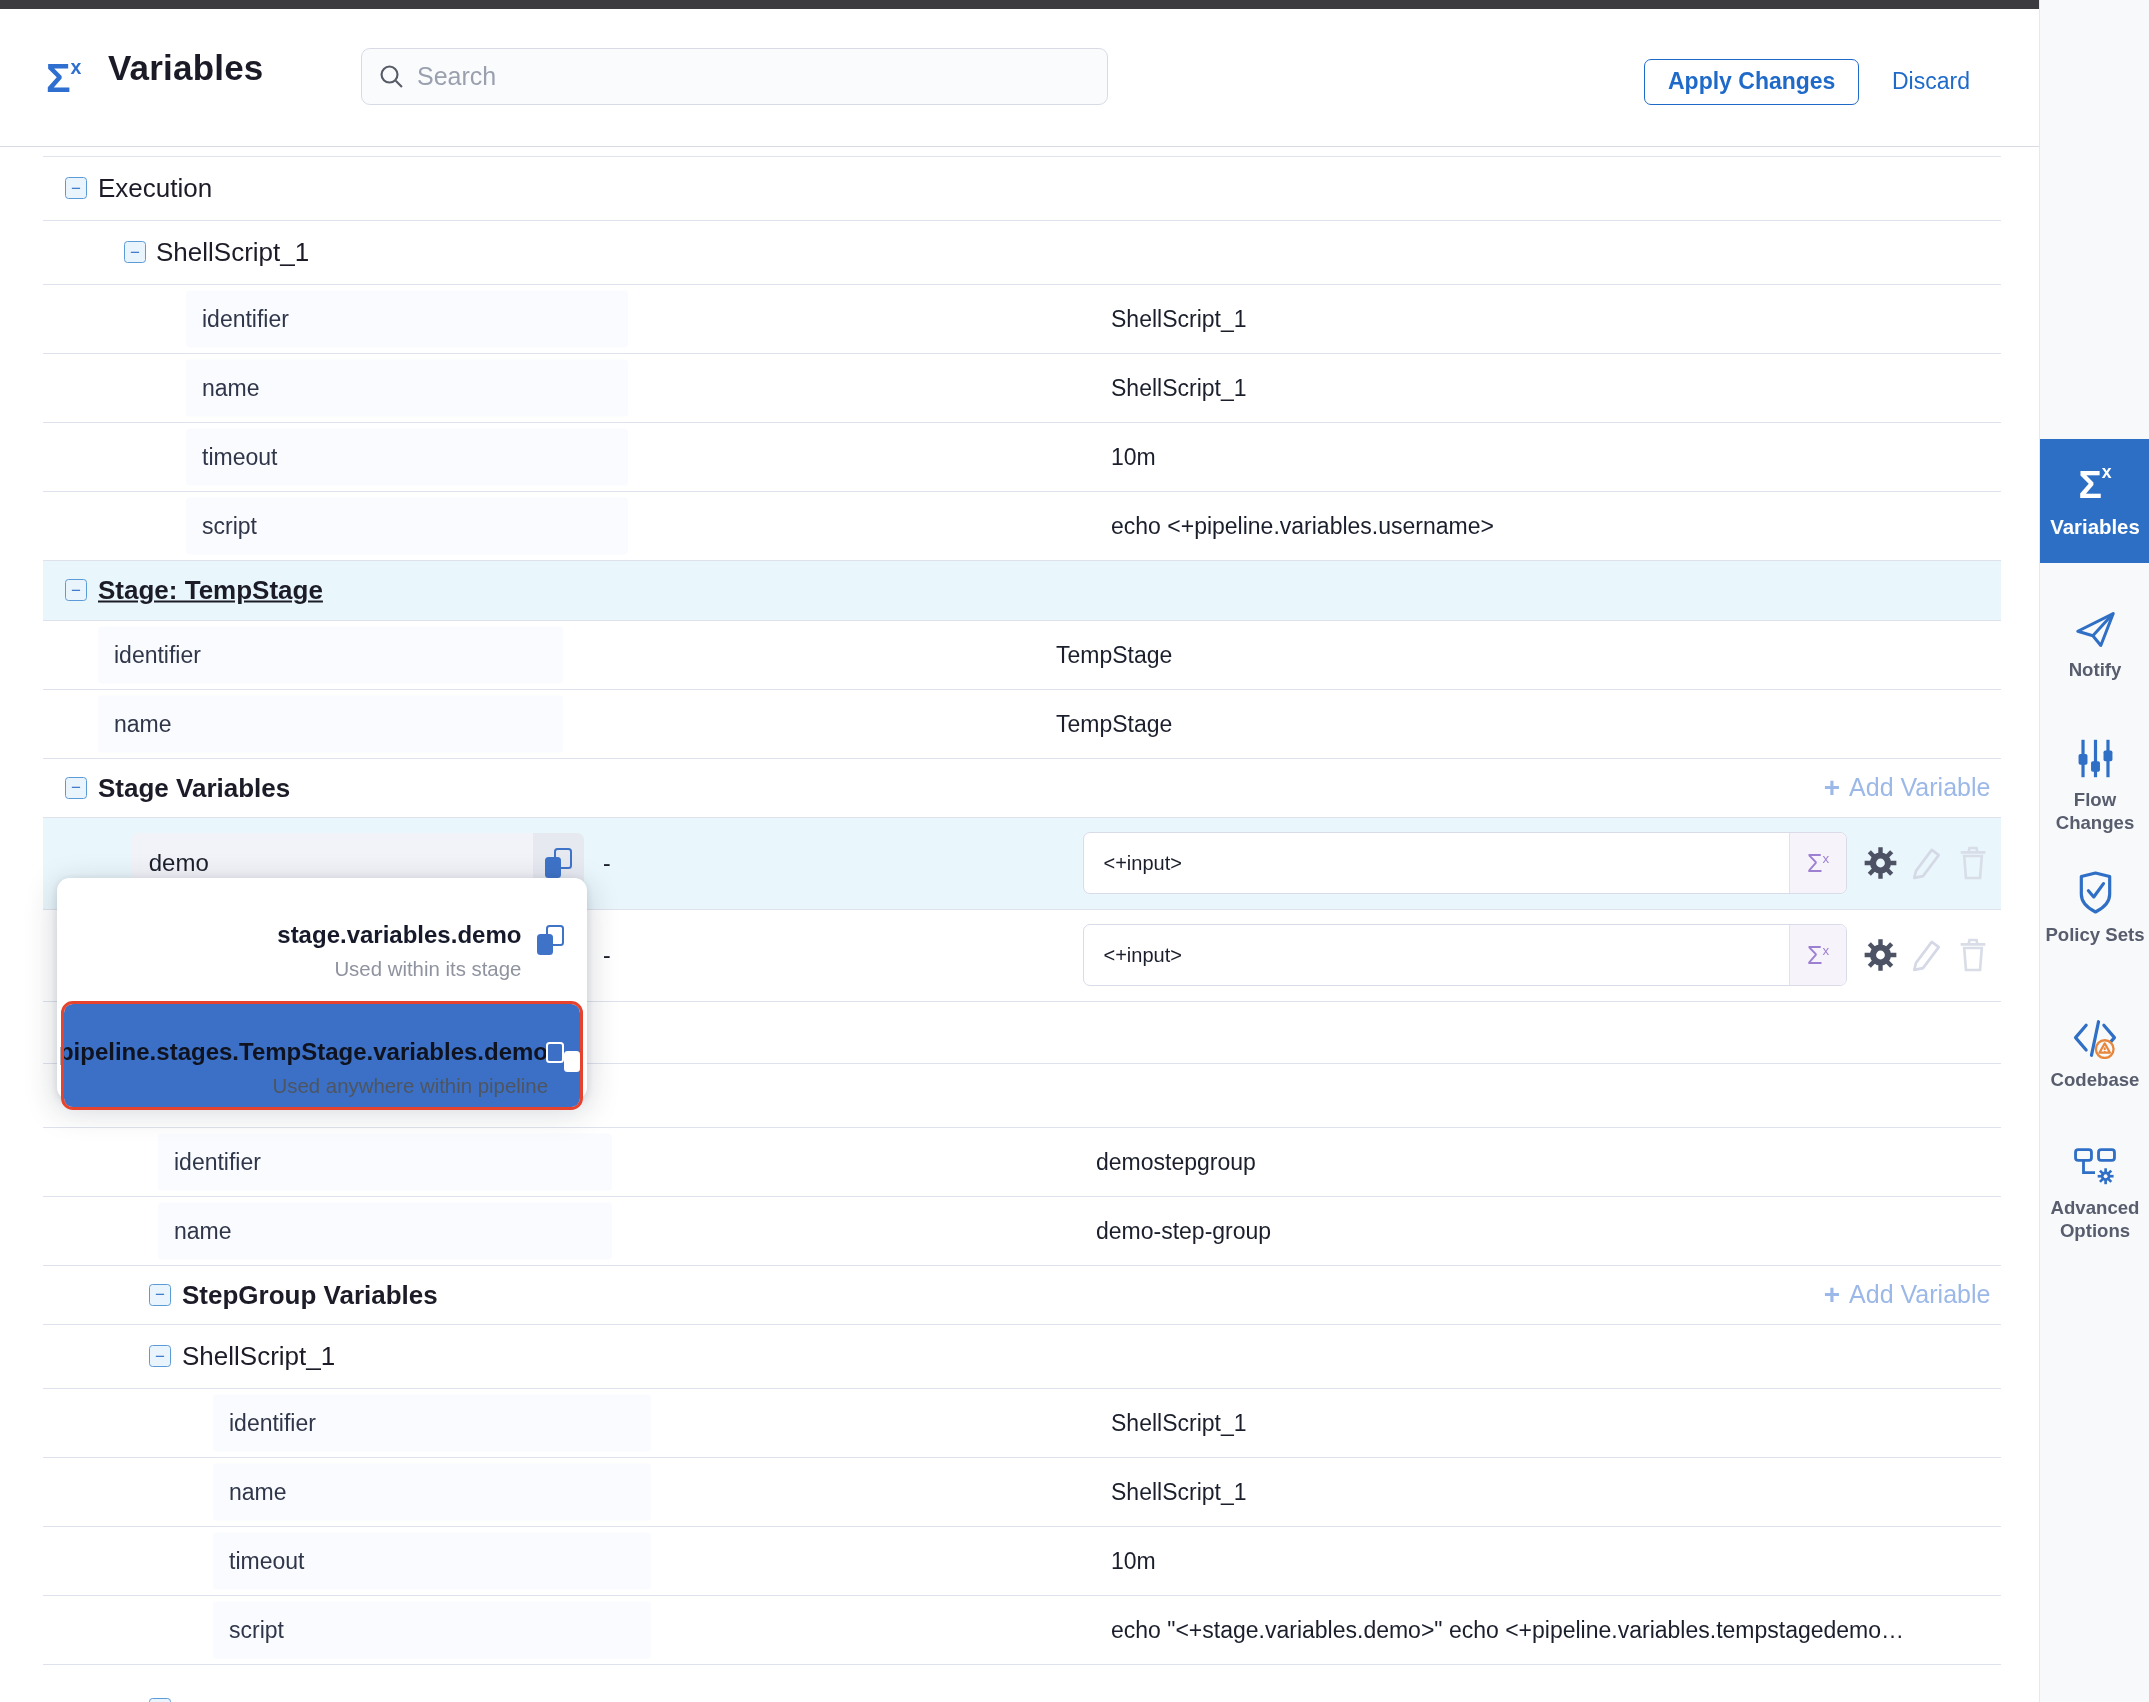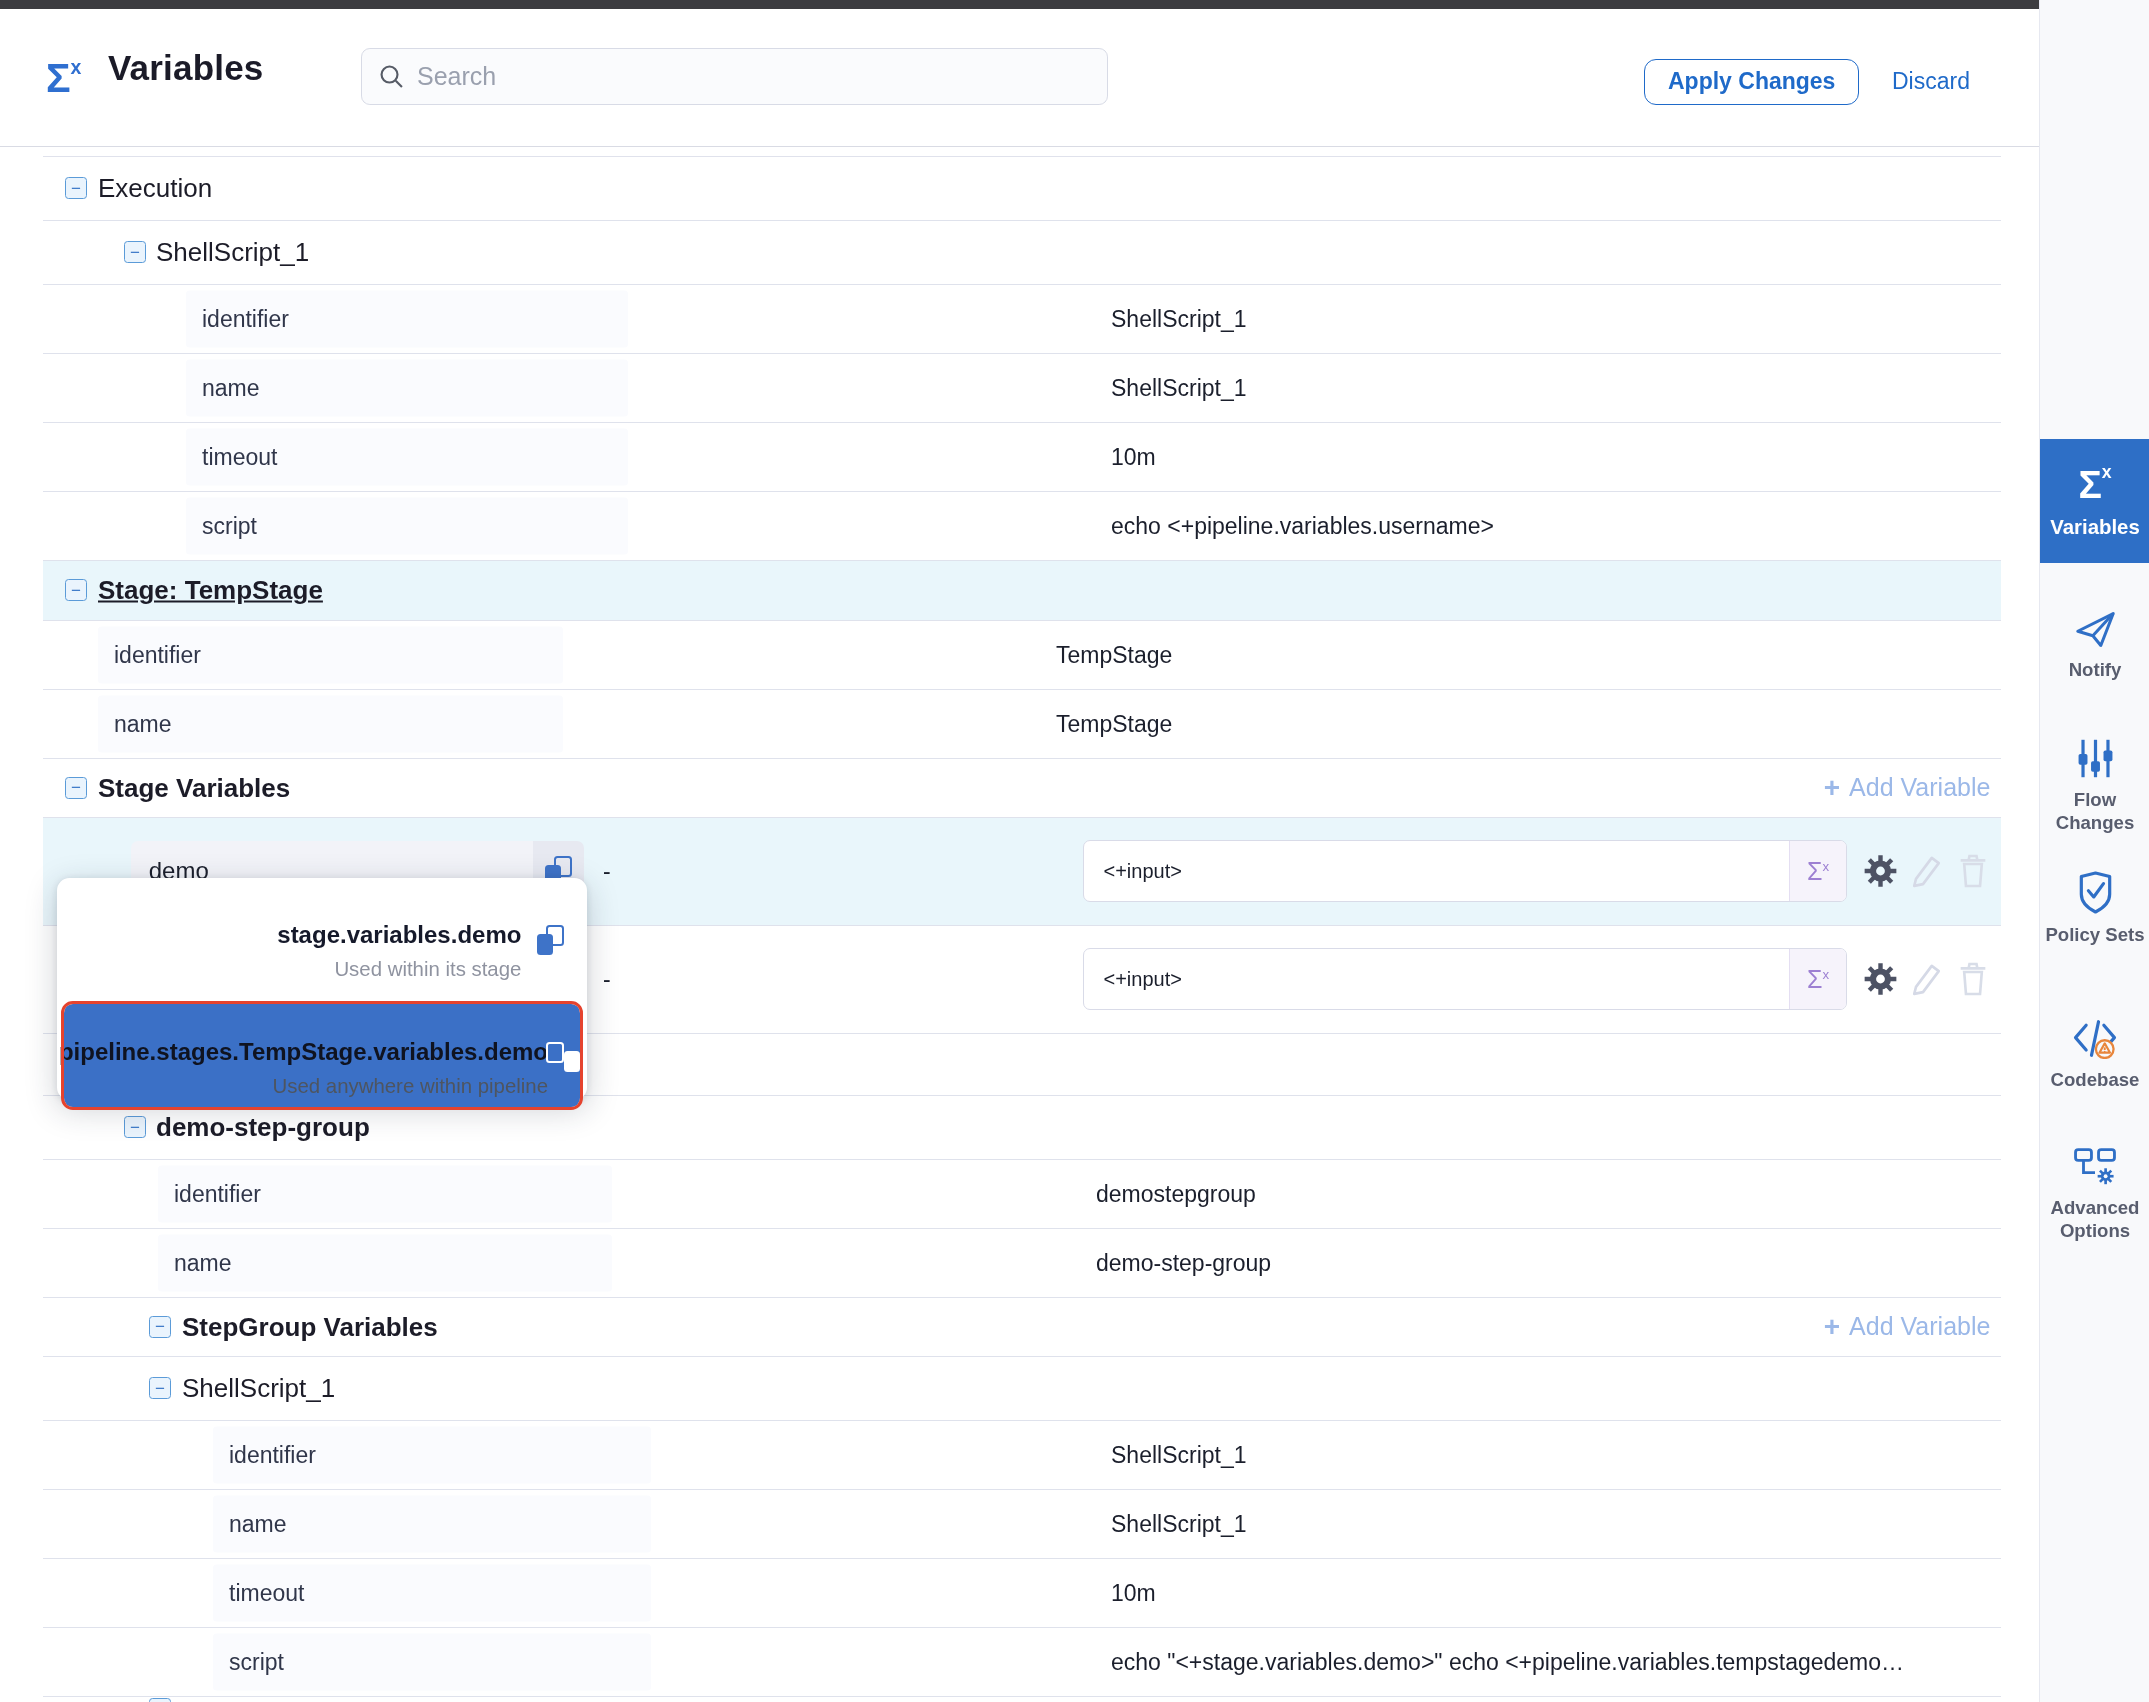--- a/index.html
+++ b/index.html
@@ -17,30 +17,30 @@
   .logo .sig { font-size:41px; }
   .logo .sx { font-size:19.5px; vertical-align:17.7px; font-weight:700; }
   .hdr-title { position:absolute; left:108px; top:39px; font-size:35px; font-weight:700; color:#1b1b28; letter-spacing:0.2px; }
   .searchbox { position:absolute; left:361px; top:39px; width:747px; height:57px; background:#fafbfd;
                border:0.9px solid #d8dbe6; border-radius:8.9px; display:flex; align-items:center; padding:0 16px; }
   .searchbox svg { flex:0 0 auto; margin-right:12.4px; }
   .searchbox input { border:none; outline:none; background:transparent; font-size:25px; color:#3a3f4c; width:100%;
                      font-family:"Liberation Sans", sans-serif; }
   .searchbox input::placeholder { color:#9aa0ae; }
   .apply-btn { position:absolute; left:1644px; top:50px; height:46px; padding:0 23px; border:1.8px solid #1f6ac9;
-               border-radius:12px; background:#fff; color:#1f6ac9; font-size:23px; font-weight:700;
+               border-radius:7px; background:#fff; color:#1f6ac9; font-size:23px; font-weight:700;
                display:flex; align-items:center; cursor:pointer; font-family:"Liberation Sans", sans-serif; }
   .discard-btn { position:absolute; left:1892px; top:59px; font-size:23px; color:#1f6ac9; cursor:pointer; background:none; border:none;
                  font-family:"Liberation Sans", sans-serif; }
 
   
   .rows { position:absolute; left:43px; top:147px; width:1958px; border-top:0.9px solid #e0e2ec; }
   .row { position:relative; border-bottom:0.9px solid #dfe2ec; }
   .row.h72 { height:64px; } .row.h78 { height:69px; } .row.h68 { height:60px; }
-  .row.h66 { height:59px; } .row.h112 { height:108px; } .row.h70 { height:62px; }
+  .row.h66 { height:59px; } .row.h112 { height:92px; } .row.h70 { height:62px; }
   .row.cyan { background:#e9f6fb; }
 
   .minus { position:absolute; width:22px; height:22px; border:1.8px solid #5b9bd8; background:#eaf4fd; border-radius:3.5px;
            color:#3b78c8; display:flex; align-items:center; justify-content:center; font-size:17px; line-height:1;
            top:50%; transform:translateY(-50%); cursor:pointer; }
   .nodelbl { position:absolute; top:50%; transform:translateY(-50%); font-size:26px; color:#1c1c28; }
   .bold { font-weight:700;text-decoration:underline; }
   .semib { font-weight:600; }
 
   .kv-box { position:absolute; top:50%; transform:translateY(-50%); height:57px; background:#fafbfe; border-radius:3.5px;

